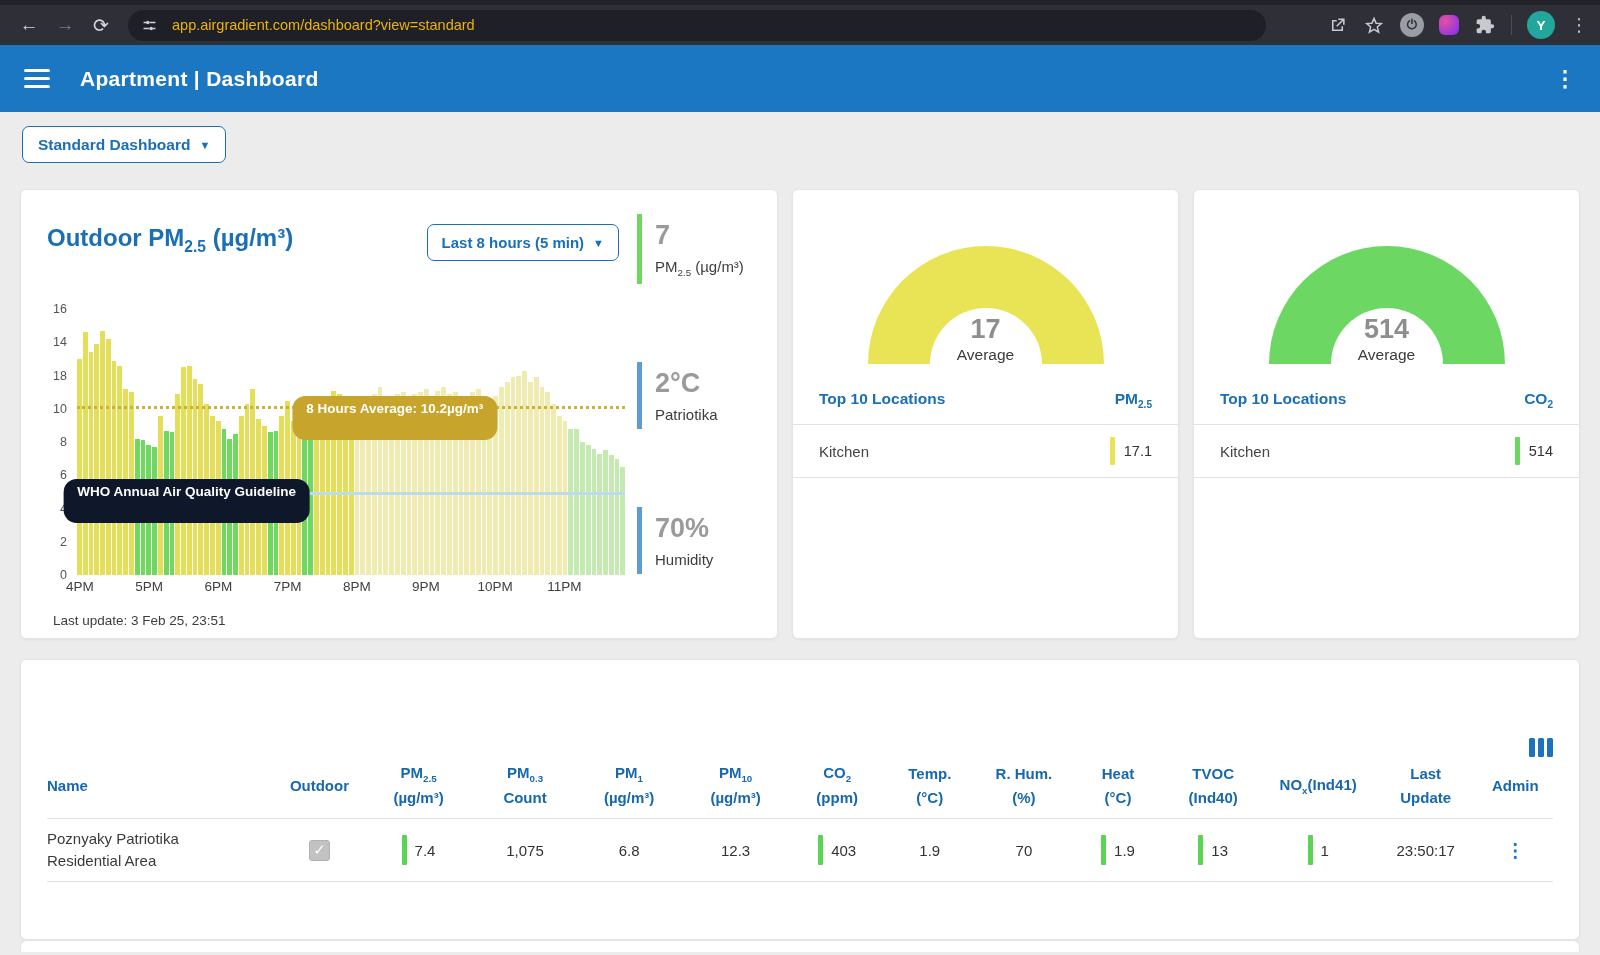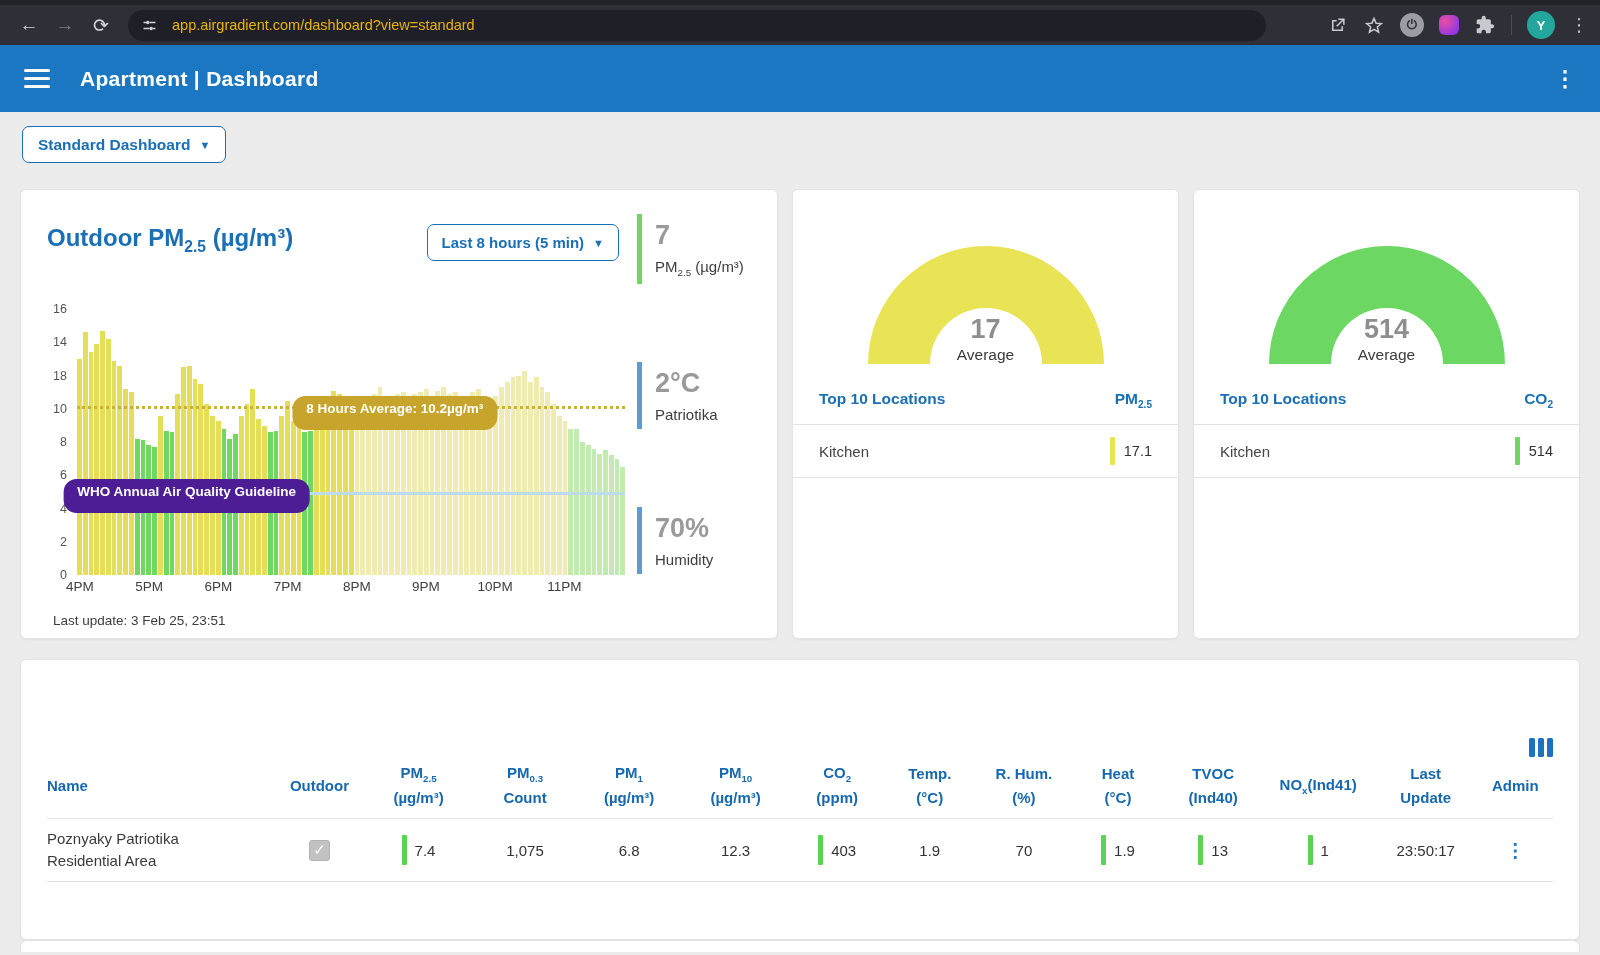--- a/index.html
+++ b/index.html
@@ -55,21 +55,21 @@
                font-family:inherit; }
   .plot-row { display:flex; margin-top:48px; height:270px; }
   .yaxis { width:32px; position:relative; }
   .yaxis span { position:absolute; right:10px; transform:translateY(50%); font-size:12.5px; color:#555; }
   .plot { flex:1; position:relative; }
   .bars { position:absolute; inset:0; display:flex; align-items:flex-end; gap:1px; }
   .bar { flex:1; }
   .hline { position:absolute; left:0; right:0; z-index:3; }
   .avg-line { border-top:3px dotted #c9b23a; }
   .who-line { height:3px; }
-  .line-badge { position:absolute; top:-13px; transform:translateX(-50%); height:34px; line-height:26px;
+  .line-badge { position:absolute; top:-13px; transform:translateX(-50%); height:44px; line-height:26px;
                 padding:0 14px; border-radius:13px; color:#fff; font-size:13.5px; font-weight:bold; white-space:nowrap; }
   .xaxis { height:20px; margin-left:32px; position:relative; margin-top:4px; }
   .xaxis span { position:absolute; transform:translateX(-50%); font-size:13.5px; color:#3f3f3f; }
   .last-update { margin:14px 0 0 8px; font-size:13.5px; color:#3c3c3c; }
   .stats { width:126px; display:flex; flex-direction:column; gap:78px; padding-top:2px; margin-left:12px; }
   .stat { border-left:5px solid #888; padding:6px 0 6px 13px; }
   .stat-value { font-size:27px; color:#9a9a9a; font-weight:bold; }
   .stat-label { font-size:15px; color:#3d3d3d; margin-top:7px; }
 
   
@@ -289,21 +289,21 @@
                 <div class="bar" style="height: 45.625%; background: rgb(194, 234, 177);"></div>
                 <div class="bar" style="height: 46.875%; background: rgb(194, 234, 177);"></div>
                 <div class="bar" style="height: 45%; background: rgb(194, 234, 177);"></div>
                 <div class="bar" style="height: 43.75%; background: rgb(194, 234, 177);"></div>
                 <div class="bar" style="height: 40.625%; background: rgb(194, 234, 177);"></div>
               </div>
             <div class="hline avg-line" id="avgLine" style="top: 36.25%;">
               <span class="line-badge" id="avgBadge" style="background: rgb(199, 164, 44); left: 58%;">8 Hours Average: 10.2µg/m³</span>
             </div>
             <div class="hline who-line" id="whoLine" style="top: 68.75%; background: rgb(188, 220, 238);">
-              <span class="line-badge" id="whoBadge" style="background: #4c1d95; left: 20%;">WHO Annual Air Quality Guideline</span>
+              <span class="line-badge" id="whoBadge" style="background: #0f172a; left: 20%;">WHO Annual Air Quality Guideline</span>
             </div>
           </div>
         </div>
         <div class="xaxis" id="xaxis">
             <span style="left: 0.526316%;">4PM</span>
             <span style="left: 13.1579%;">5PM</span>
             <span style="left: 25.7895%;">6PM</span>
             <span style="left: 38.4211%;">7PM</span>
             <span style="left: 51.0526%;">8PM</span>
             <span style="left: 63.6842%;">9PM</span>

